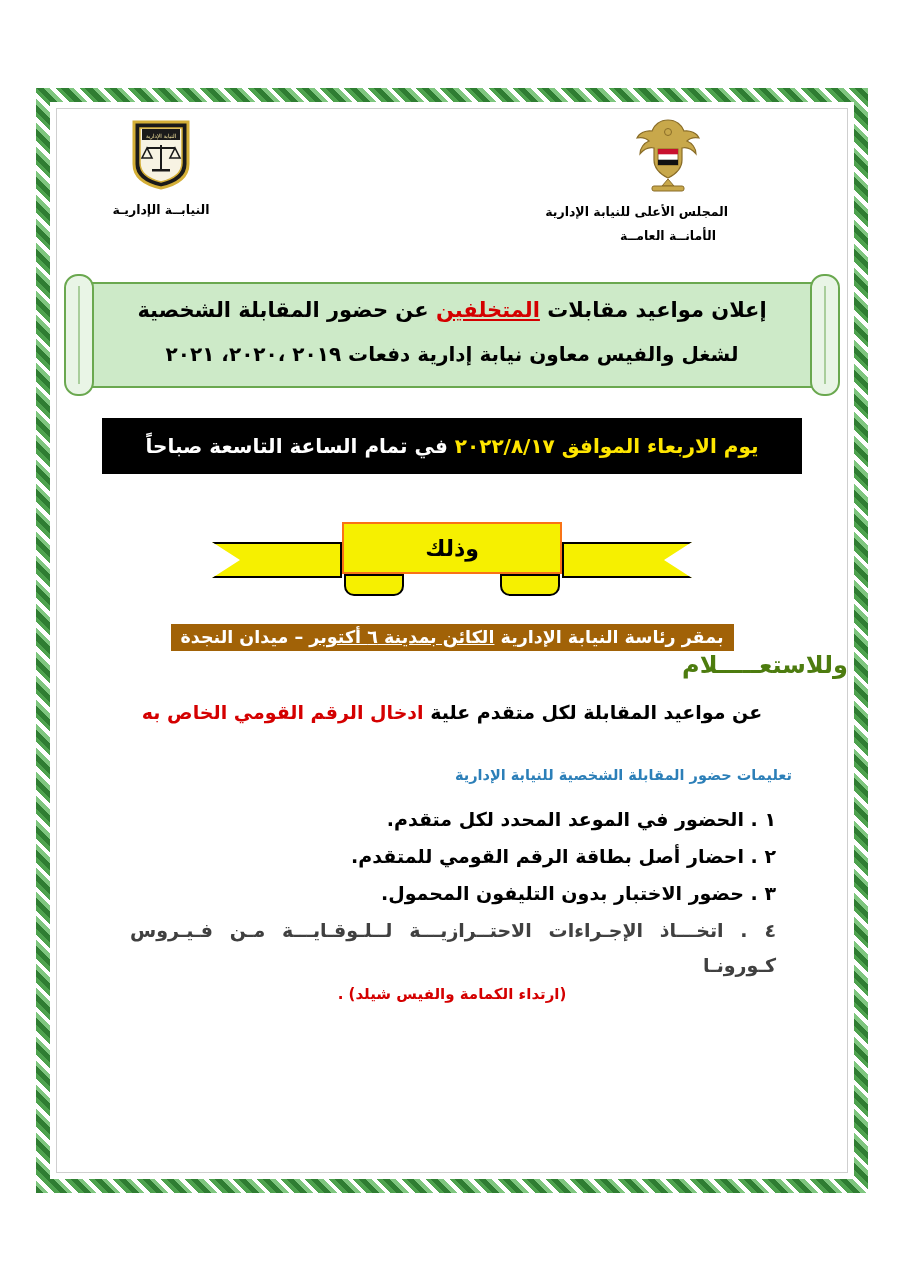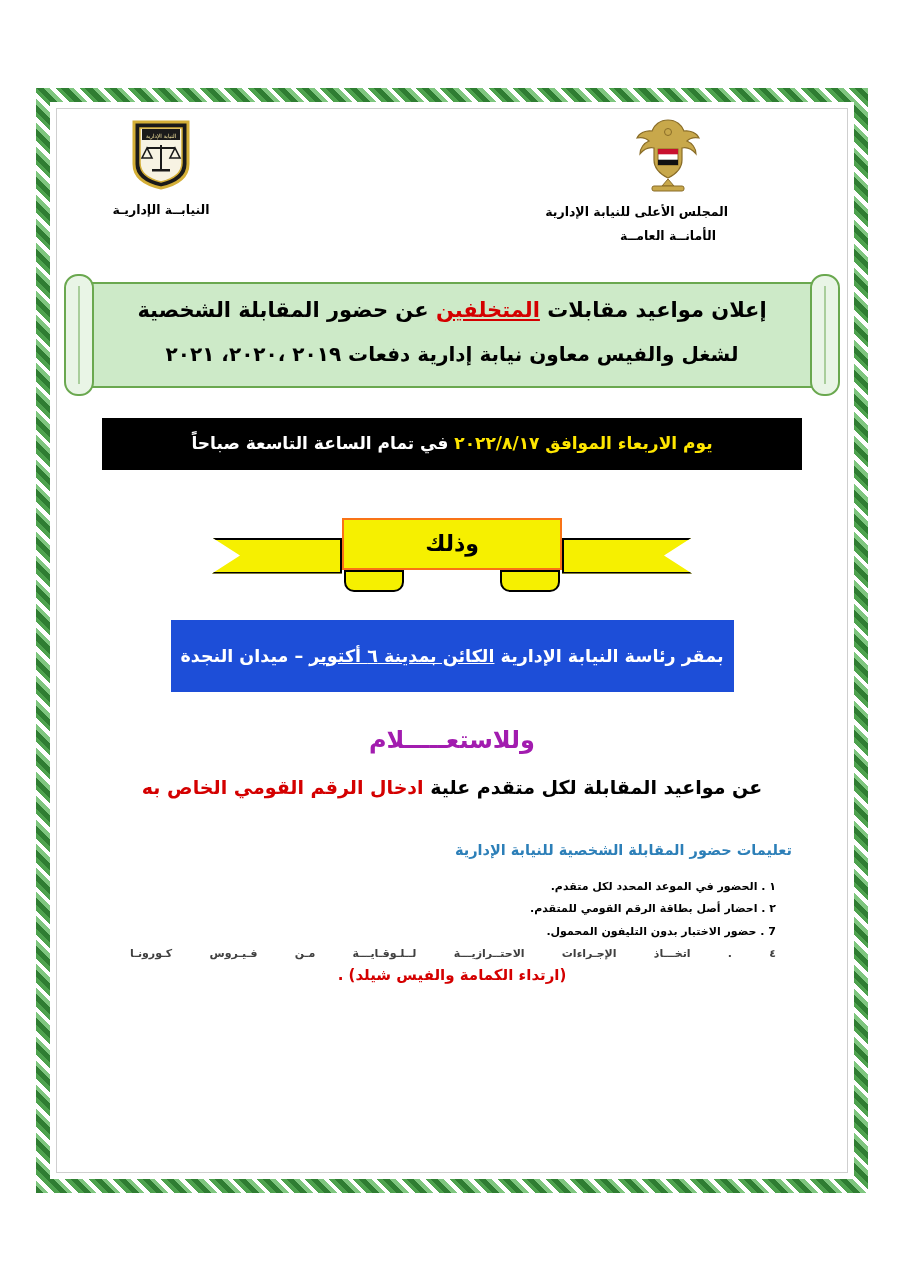--- a/index.html
+++ b/index.html
@@ -174,21 +174,21 @@
     text-decoration-color: #d40000;
   }
   .bold-black { color: #000; }
 
   
   .date-bar {
     margin: 22px 46px 0 46px;
     background: #000000;
     color: #ffffff;
     text-align: center;
-    font-size: 17px;
+    font-size: 20px;
     font-weight: bold;
     padding: 13px 10px;
     line-height: 1.5;
   }
   .date-yellow { color: #ffe600; }
   .date-white { color: #ffffff; }
 
   
   .ribbon-wrap {
     position: relative;
@@ -246,36 +246,34 @@
   .ribbon-fold-left { left: 50%; margin-left: -108px; border-radius: 0 0 10px 10px;}
   .ribbon-fold-right { left: 50%; margin-left: 48px; border-radius: 0 0 10px 10px;}
 
   
   .location-line {
     margin: 16px 0 0 0;
     text-align: center;
   }
   .location-line .hl {
     display: inline-block;
-    background: #1d4ed8;
+    background: #a16207;
     color: #ffffff;
     font-size: 17.5px;
     font-weight: bold;
-    padding: 24px 10px;
+    padding: 1px 10px;
     line-height: 1.4;
   }
   .location-line .hl .u { text-decoration: underline; }
 
   
   .inquiry {
-    text-align: center;
-    margin-top: 34px;
     font-size: 24px;
     font-weight: bold;
-    color: #a21caf;
+    color: #4d7c0f;
     letter-spacing: 2px;
   }
   .inquiry-sub {
     text-align: center;
     margin-top: 22px;
     font-size: 19px;
     font-weight: bold;
     color: #000;
   }
   .inquiry-sub .red { color: #d40000; }
@@ -291,21 +289,21 @@
     font-weight: bold;
     margin-bottom: 19px;
     padding-right: 10px;
   }
   .instr-list {
     list-style: none;
     margin: 0;
     padding: 0 26px 0 0;
   }
   .instr-list li {
-    font-size: 11px;
+    font-size: 19px;
     font-weight: bold;
     color: #000;
     line-height: 1.85;
     margin-bottom: 2px;
   }
   .instr-list li.red { color: #404040; margin-left: 28px; }
   .instr-list li.red .j {
     display: block;
     text-align: justify;
     text-align-last: justify;
@@ -399,21 +397,21 @@
     <div class="inquiry">وللاستعـــــلام</div>
     <div class="inquiry-sub">
       <span>عن مواعيد المقابلة لكل متقدم علية </span><span class="red">ادخال الرقم القومي الخاص به</span>
     </div>
 
     <div class="instructions">
       <div class="instr-title">تعليمات حضور المقابلة الشخصية للنيابة الإدارية</div>
       <ul class="instr-list">
         <li>١ . الحضور في الموعد المحدد لكل متقدم.</li>
         <li>٢ . احضار أصل بطاقة الرقم القومي للمتقدم.</li>
-        <li>7 . حضور الاختبار بدون التليفون المحمول.</li>
+        <li>٣ . حضور الاختبار بدون التليفون المحمول.</li>
         <li class="red">
             <span class="j">٤ . اتخـــاذ الإجـراءات الاحتــرازيـــة لــلـوقـايـــة مـن فـيـروس كـورونـا</span>
           </li>
       </ul>
       <div class="instr-tail">(ارتداء الكمامة والفيس شيلد) .</div>
     </div>
 
   </div>
 </div>
 

